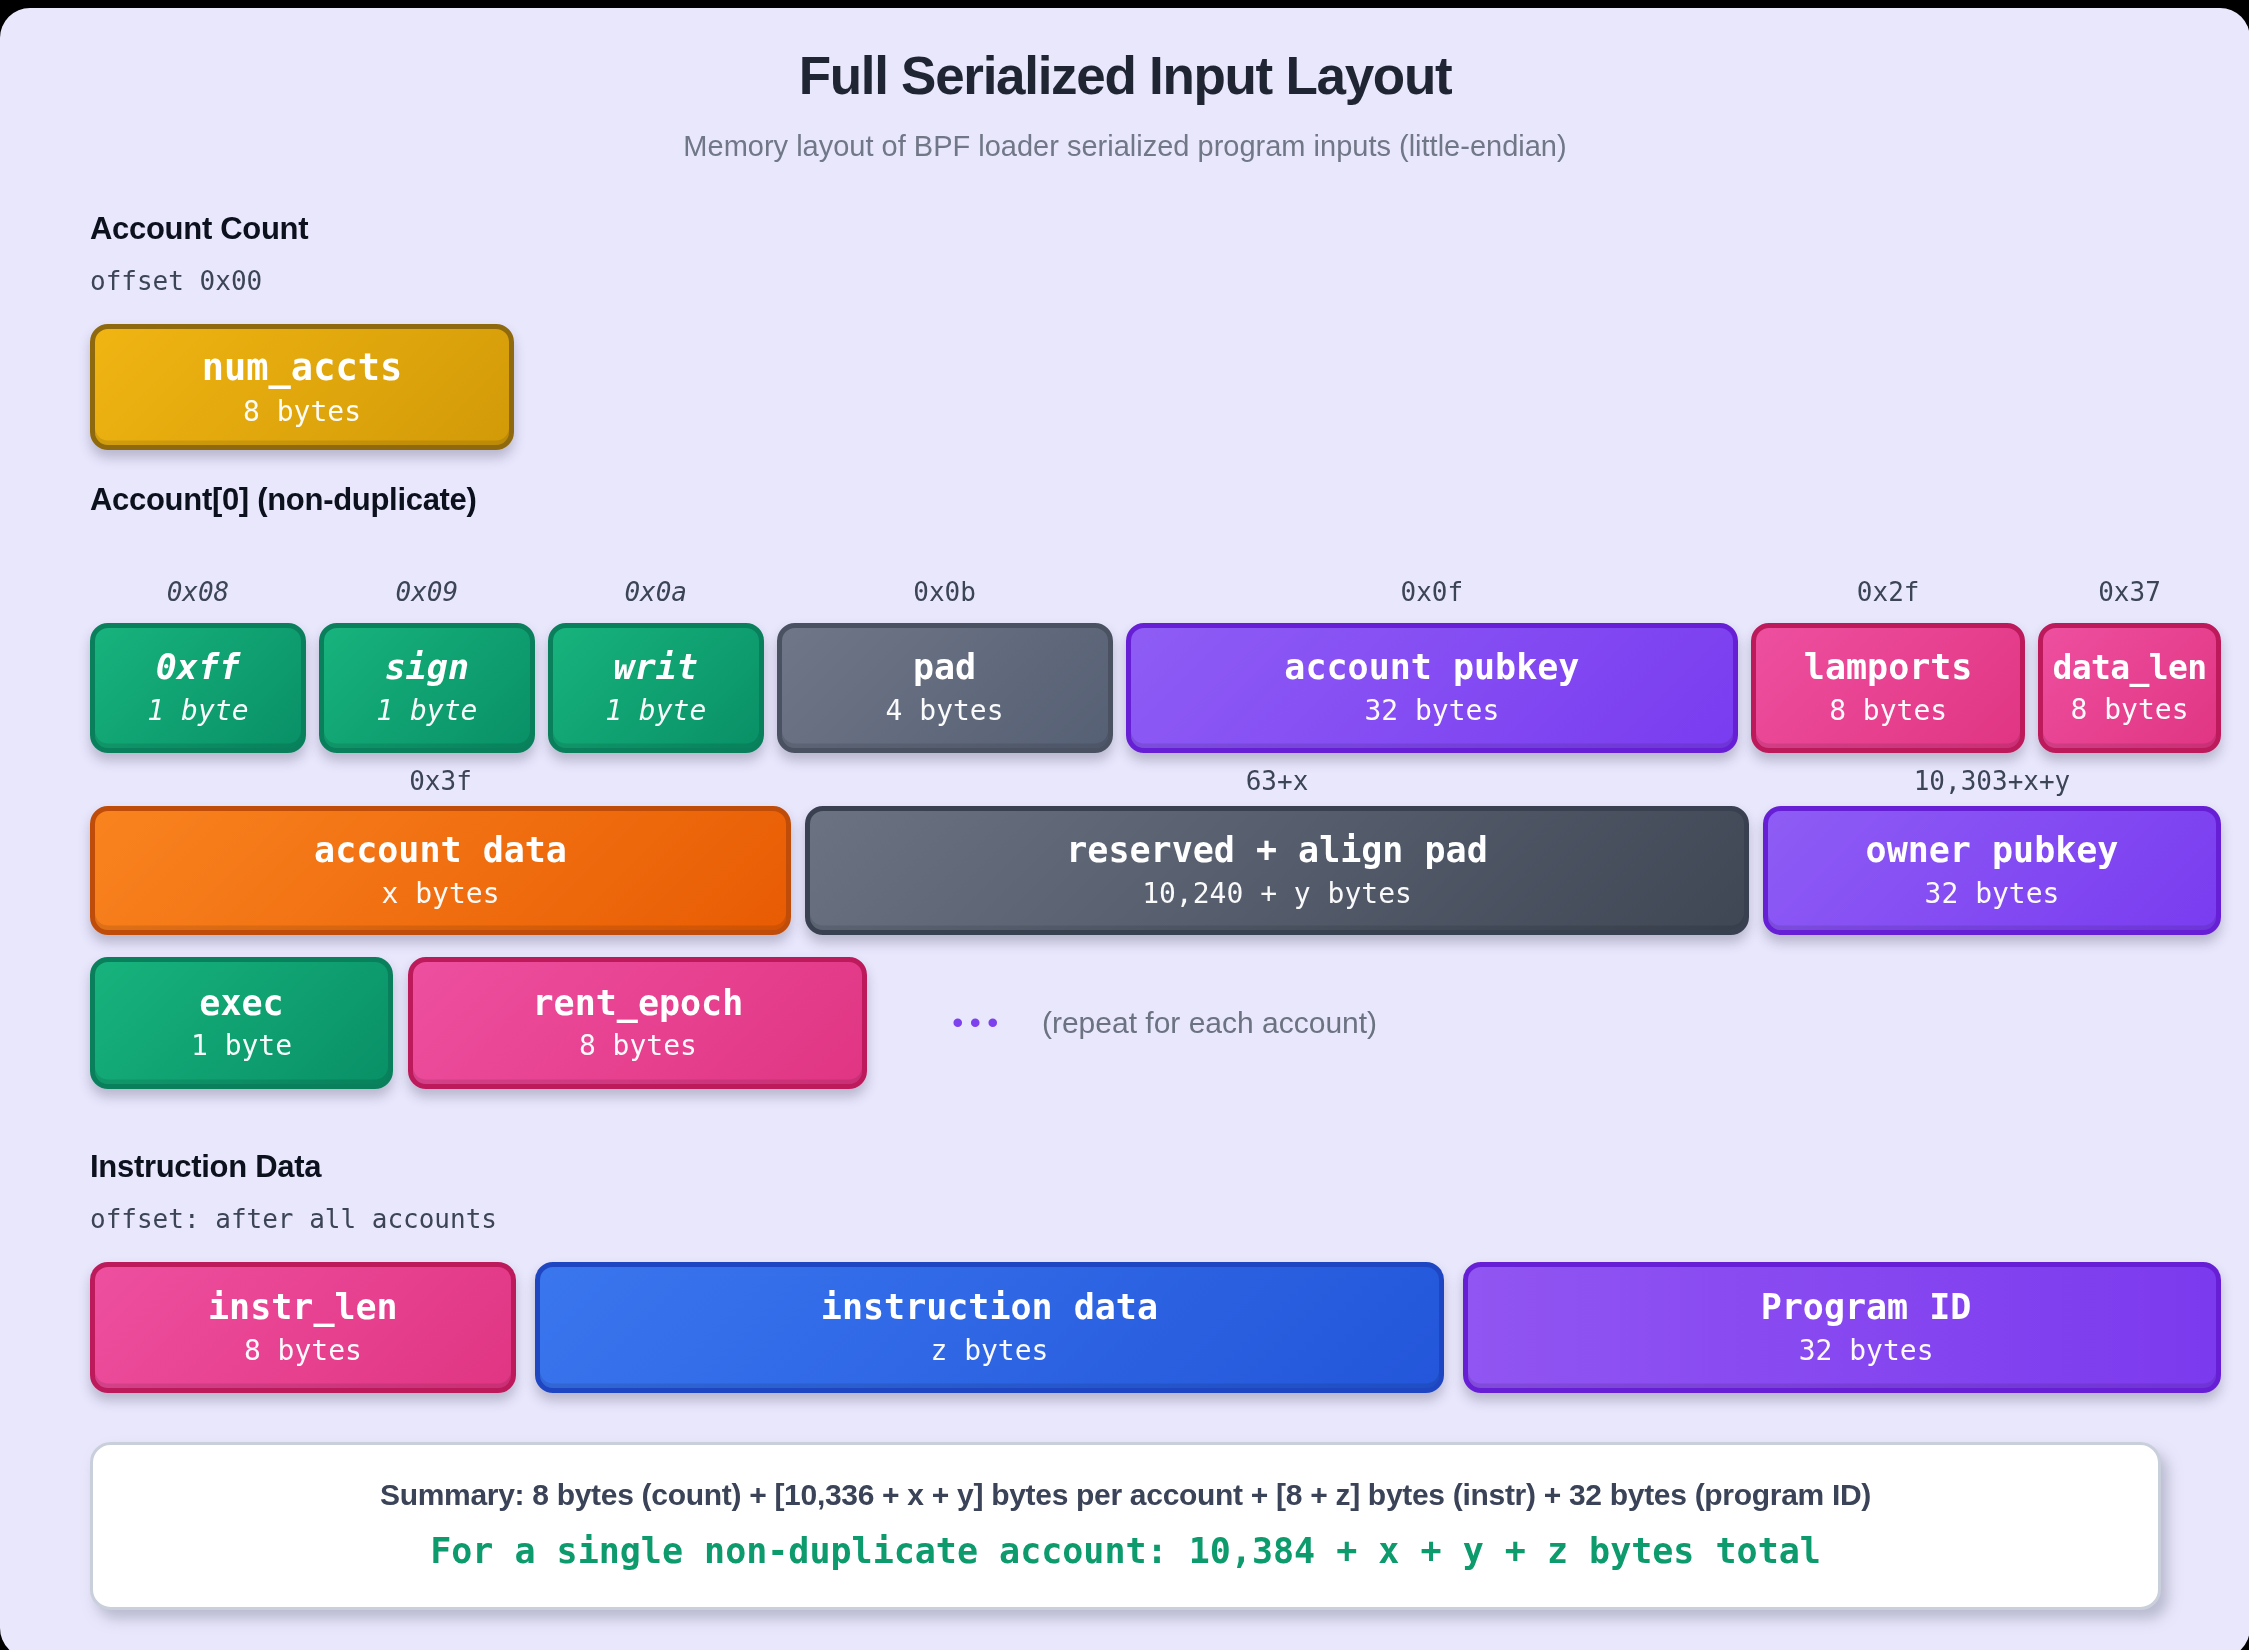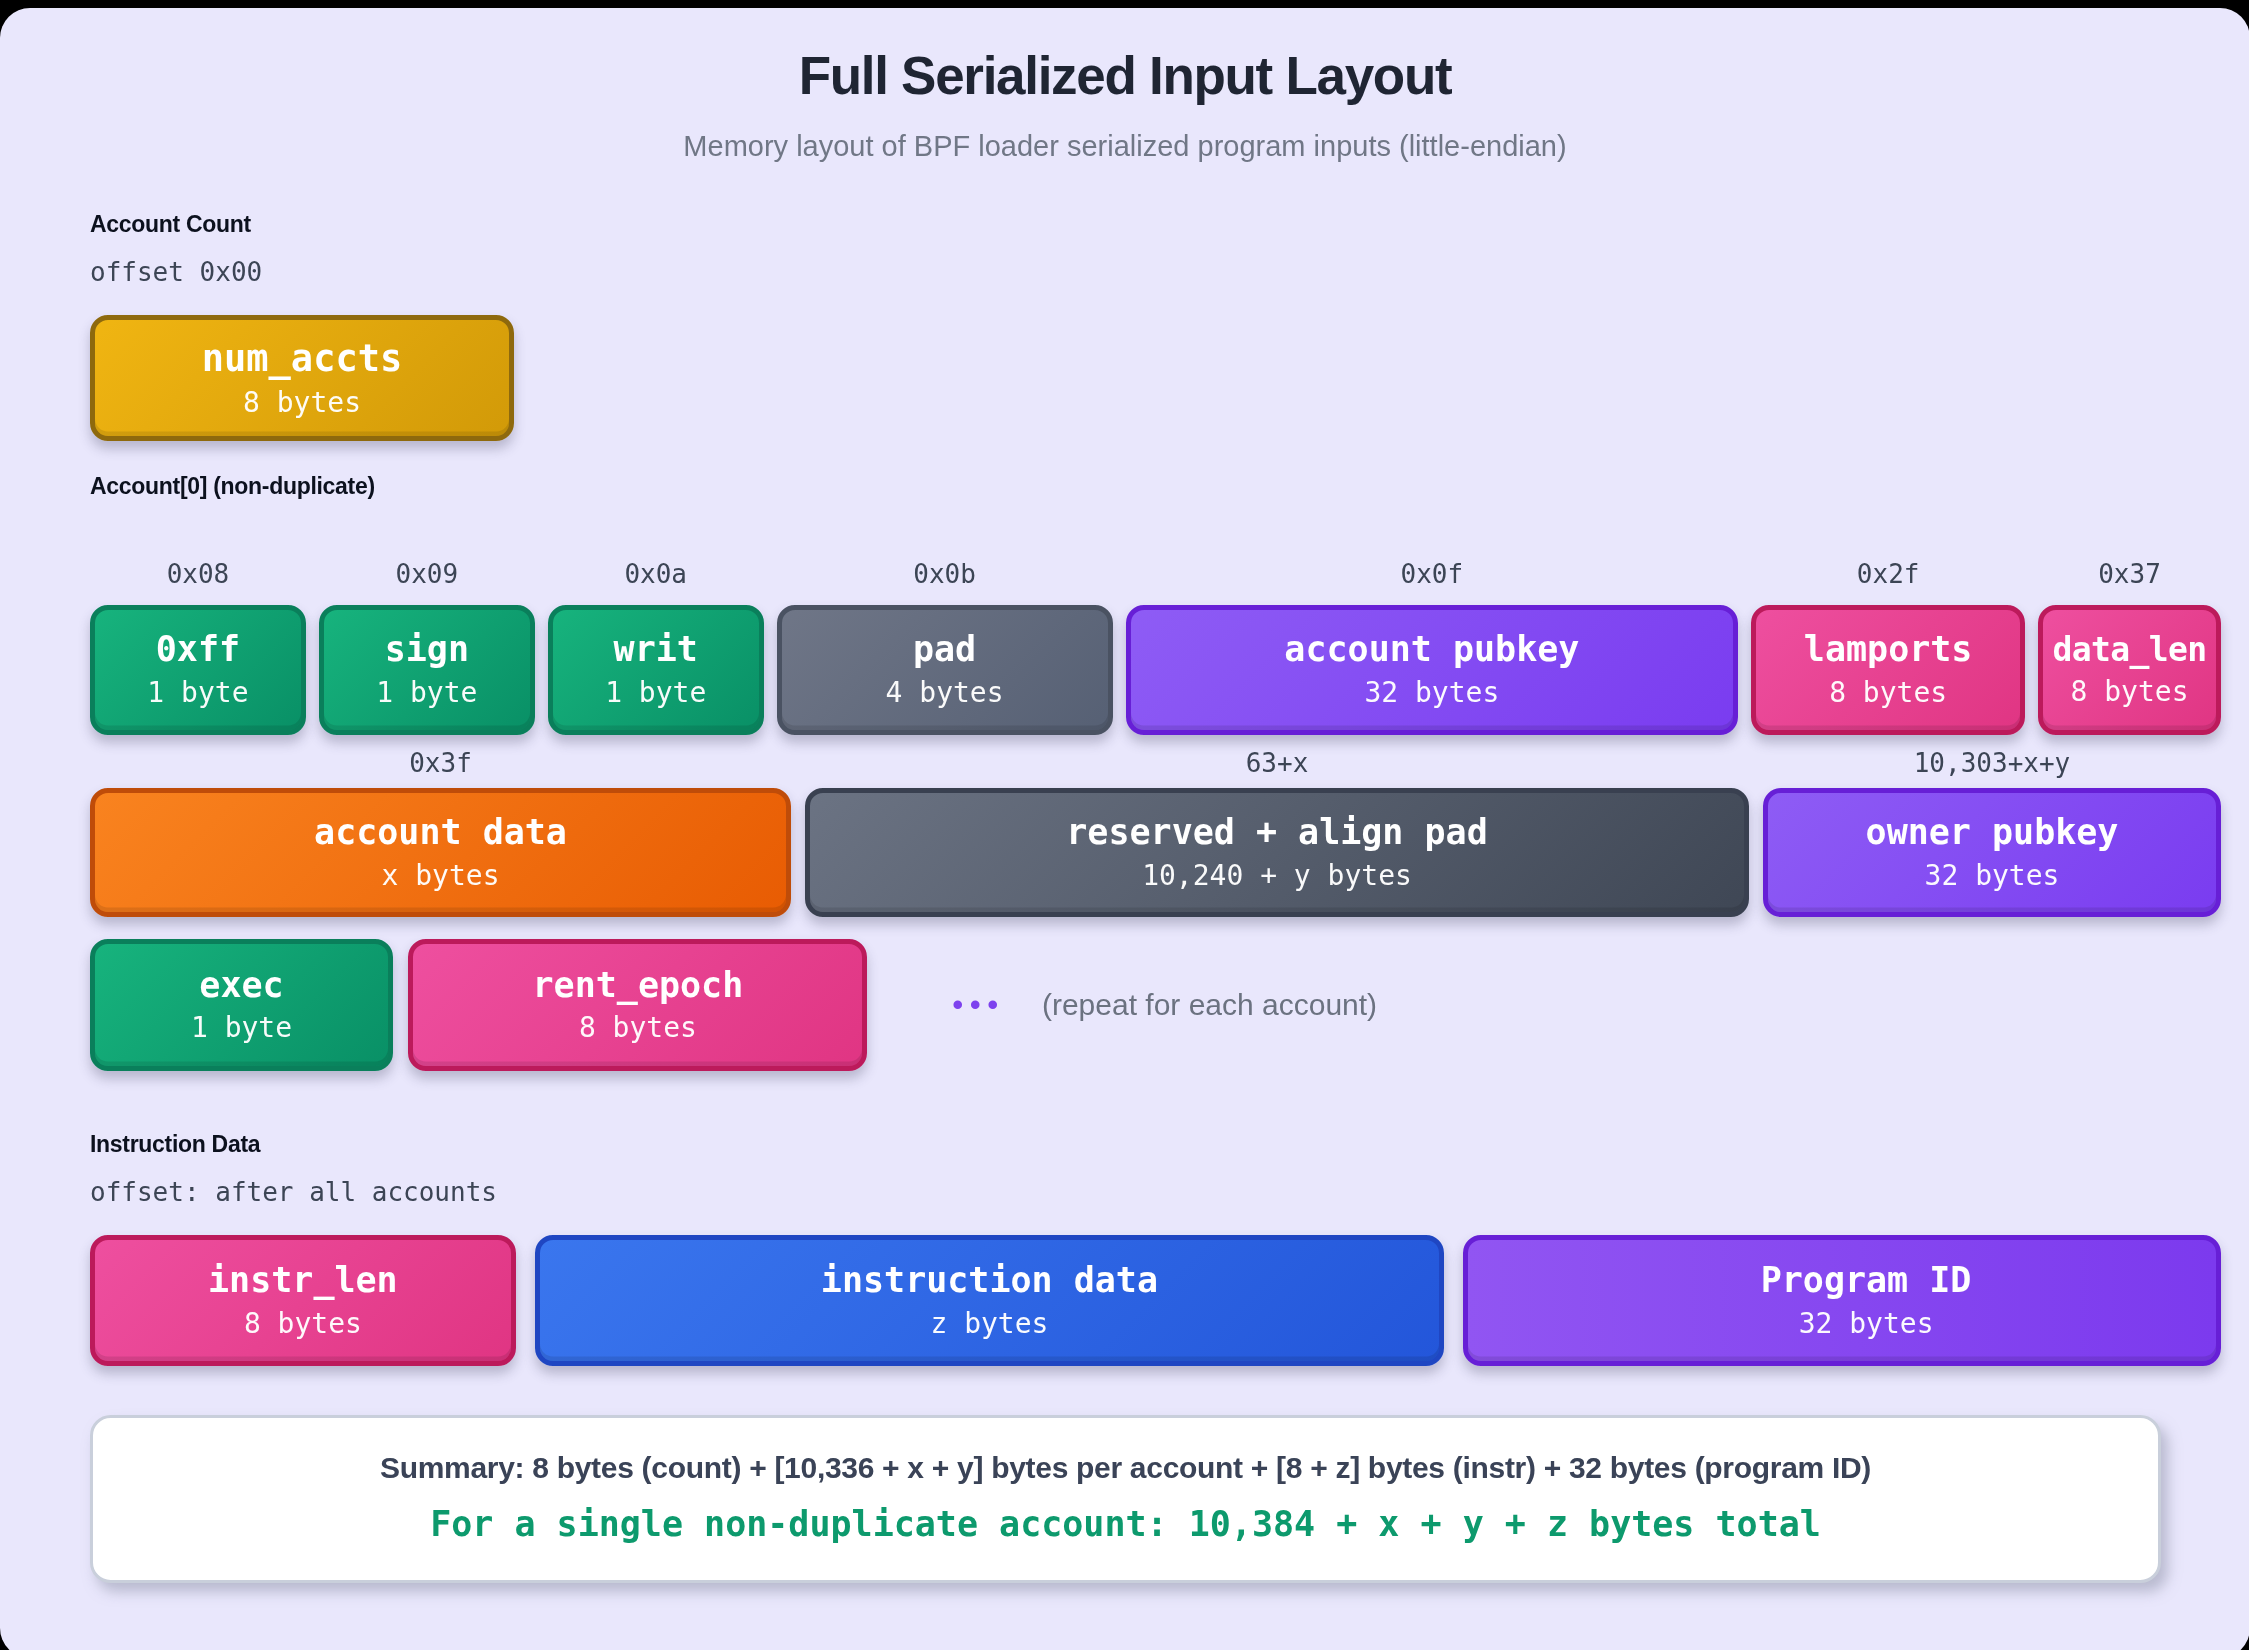--- a/index.html
+++ b/index.html
@@ -12,21 +12,21 @@
   .title{
     margin-top:37px;text-align:center;
     font-size:53px;font-weight:700;letter-spacing:-1.3px;color:#1f2533;
   }
   .subtitle{
     margin-top:24.4px;text-align:center;
     font-size:29px;font-weight:500;color:#707786;
   }
   .content{margin-left:90px;width:2131px;}
   .section-heading{
-    font-size:23px;font-weight:700;color:#0c111e;letter-spacing:-0.3px;
+    font-size:31px;font-weight:700;color:#0c111e;letter-spacing:-0.3px;
   }
   .sh-1{margin-top:48px;}
   .sh-2{margin-top:32px;}
   .sh-3{margin-top:60px;}
   .mono-note{
     margin-top:19px;
     font-family:"DejaVu Sans Mono",monospace;
     font-size:26px;color:#3c4555;
   }
   
@@ -60,21 +60,21 @@
   .offsetrow{display:flex;font-family:"DejaVu Sans Mono",monospace;
     font-size:26px;color:#3c4555;}
   .offsetrow div{text-align:center;}
   .off-r1{margin-top:59px;margin-bottom:15.4px;gap:13px;}
   .off-r2{margin-top:13px;margin-bottom:10.3px;gap:14px;}
   .boxrow{display:flex;}
   .row1{gap:13px;}  .row1 .fbox{height:130px;}
   .row2{gap:14px;}  .row2 .fbox{height:129px;}
   .row3{margin-top:22px;align-items:center;} .row3 .fbox{height:132px;}
   .rowi{margin-top:28px;gap:19px;align-items:flex-end;} .rowi .fbox{height:131px;}
-  .r1-1,.r1-2,.r1-3{width:216px;}
+  .r1-1,.r1-2,.r1-3{width:216px;font-style:italic;}
   .r1-4{width:336px;}
   .r1-5{width:613px;}
   .r1-6{width:274px;}
   .r1-7{width:183px;}
   .r1-7 .lbl{font-size:33px;letter-spacing:-0.6px;}
   .r2-1{width:701px;}
   .r2-2{width:944px;}
   .r2-3{width:458px;}
   .r3-1{width:303px;}
   .r3-2{width:459px;margin-left:15.4px;}

